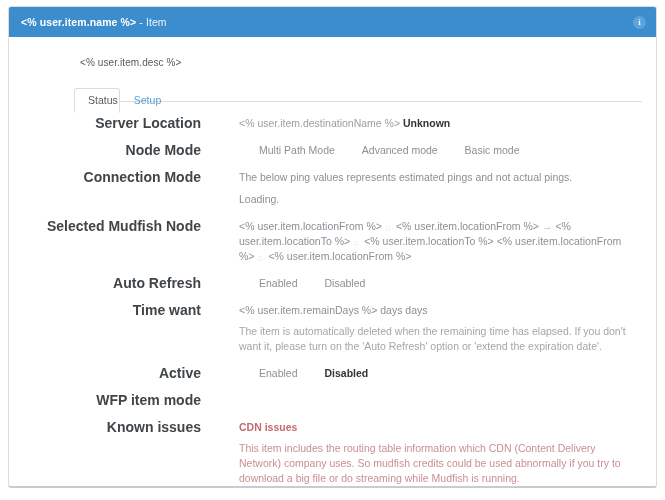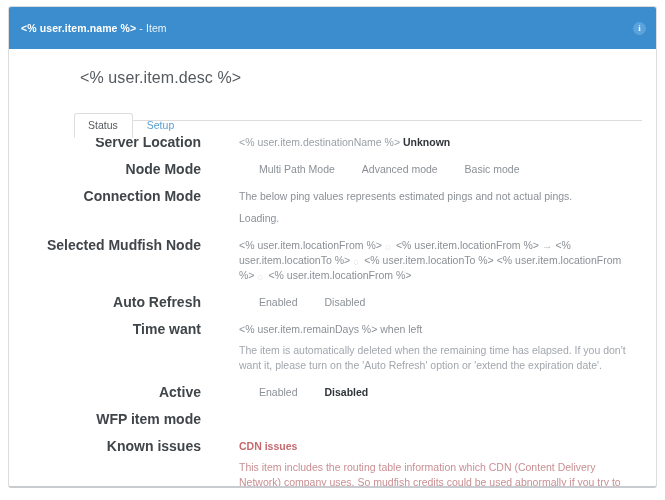--- a/index.html
+++ b/index.html
@@ -30,21 +30,21 @@
     background: #ffffff;
     border: 1px solid #dcdcdc;
     border-bottom: 2px solid #c8ccd0;
     border-radius: 3px;
     overflow: hidden;
     position: relative;
   }
 
   
   .card-header {
-    height: 42px;
+    height: 30px;
     background: #3c8dcd;
     color: #ffffff;
     display: flex;
     align-items: center;
     justify-content: space-between;
     padding: 0 10px 0 12px;
   }
   .card-header .title {
     font-size: 10.5px;
     font-weight: bold;
@@ -69,41 +69,41 @@
     cursor: pointer;
     flex: 0 0 auto;
   }
 
   
   .card-body {
     padding: 16px 14px 10px 14px;
   }
 
   .desc {
-    font-size: 16px;
+    font-size: 10px;
     color: #555a5f;
     margin: 4px 0 10px 57px;
     letter-spacing: .1px;
   }
 
   
   .tabs {
     display: flex;
     align-items: flex-end;
     margin-left: 51px;
     border-bottom: 1px solid #dddddd;
     height: 24px;
   }
   .tab {
     font-size: 10.5px;
-    padding: 4px 14px 4px 13px;
+    padding: 4px 1px 4px 13px;
     line-height: 15px;
     cursor: pointer;
     position: relative;
-    top: 18px;
+    top: 12px;
     border: 1px solid transparent;
     border-radius: 3px 3px 0 0;
   }
   .tab.active {
     background: #ffffff;
     border-color: #dddddd;
     border-bottom-color: #ffffff;
     color: #555a5f;
   }
   .tab.link {
@@ -256,21 +256,21 @@
           <div class="row-value">
             <span class="opt">Enabled</span>
             <span class="opt">Disabled</span>
           </div>
         </div>
 
         <div class="row">
           <div class="row-label">Time want</div>
           <div class="row-value">
             <span>&lt;% user.item.remainDays %&gt;</span>
-            <span>when left</span>
+            <span>days days</span>
             <span class="note">The item is automatically deleted when the remaining time has elapsed. If you don't want it, please turn on the 'Auto Refresh' option or 'extend the expiration date'.</span>
           </div>
         </div>
 
         <div class="row">
           <div class="row-label">Active</div>
           <div class="row-value">
             <span class="opt">Enabled</span>
             <span class="opt strong">Disabled</span>
           </div>

